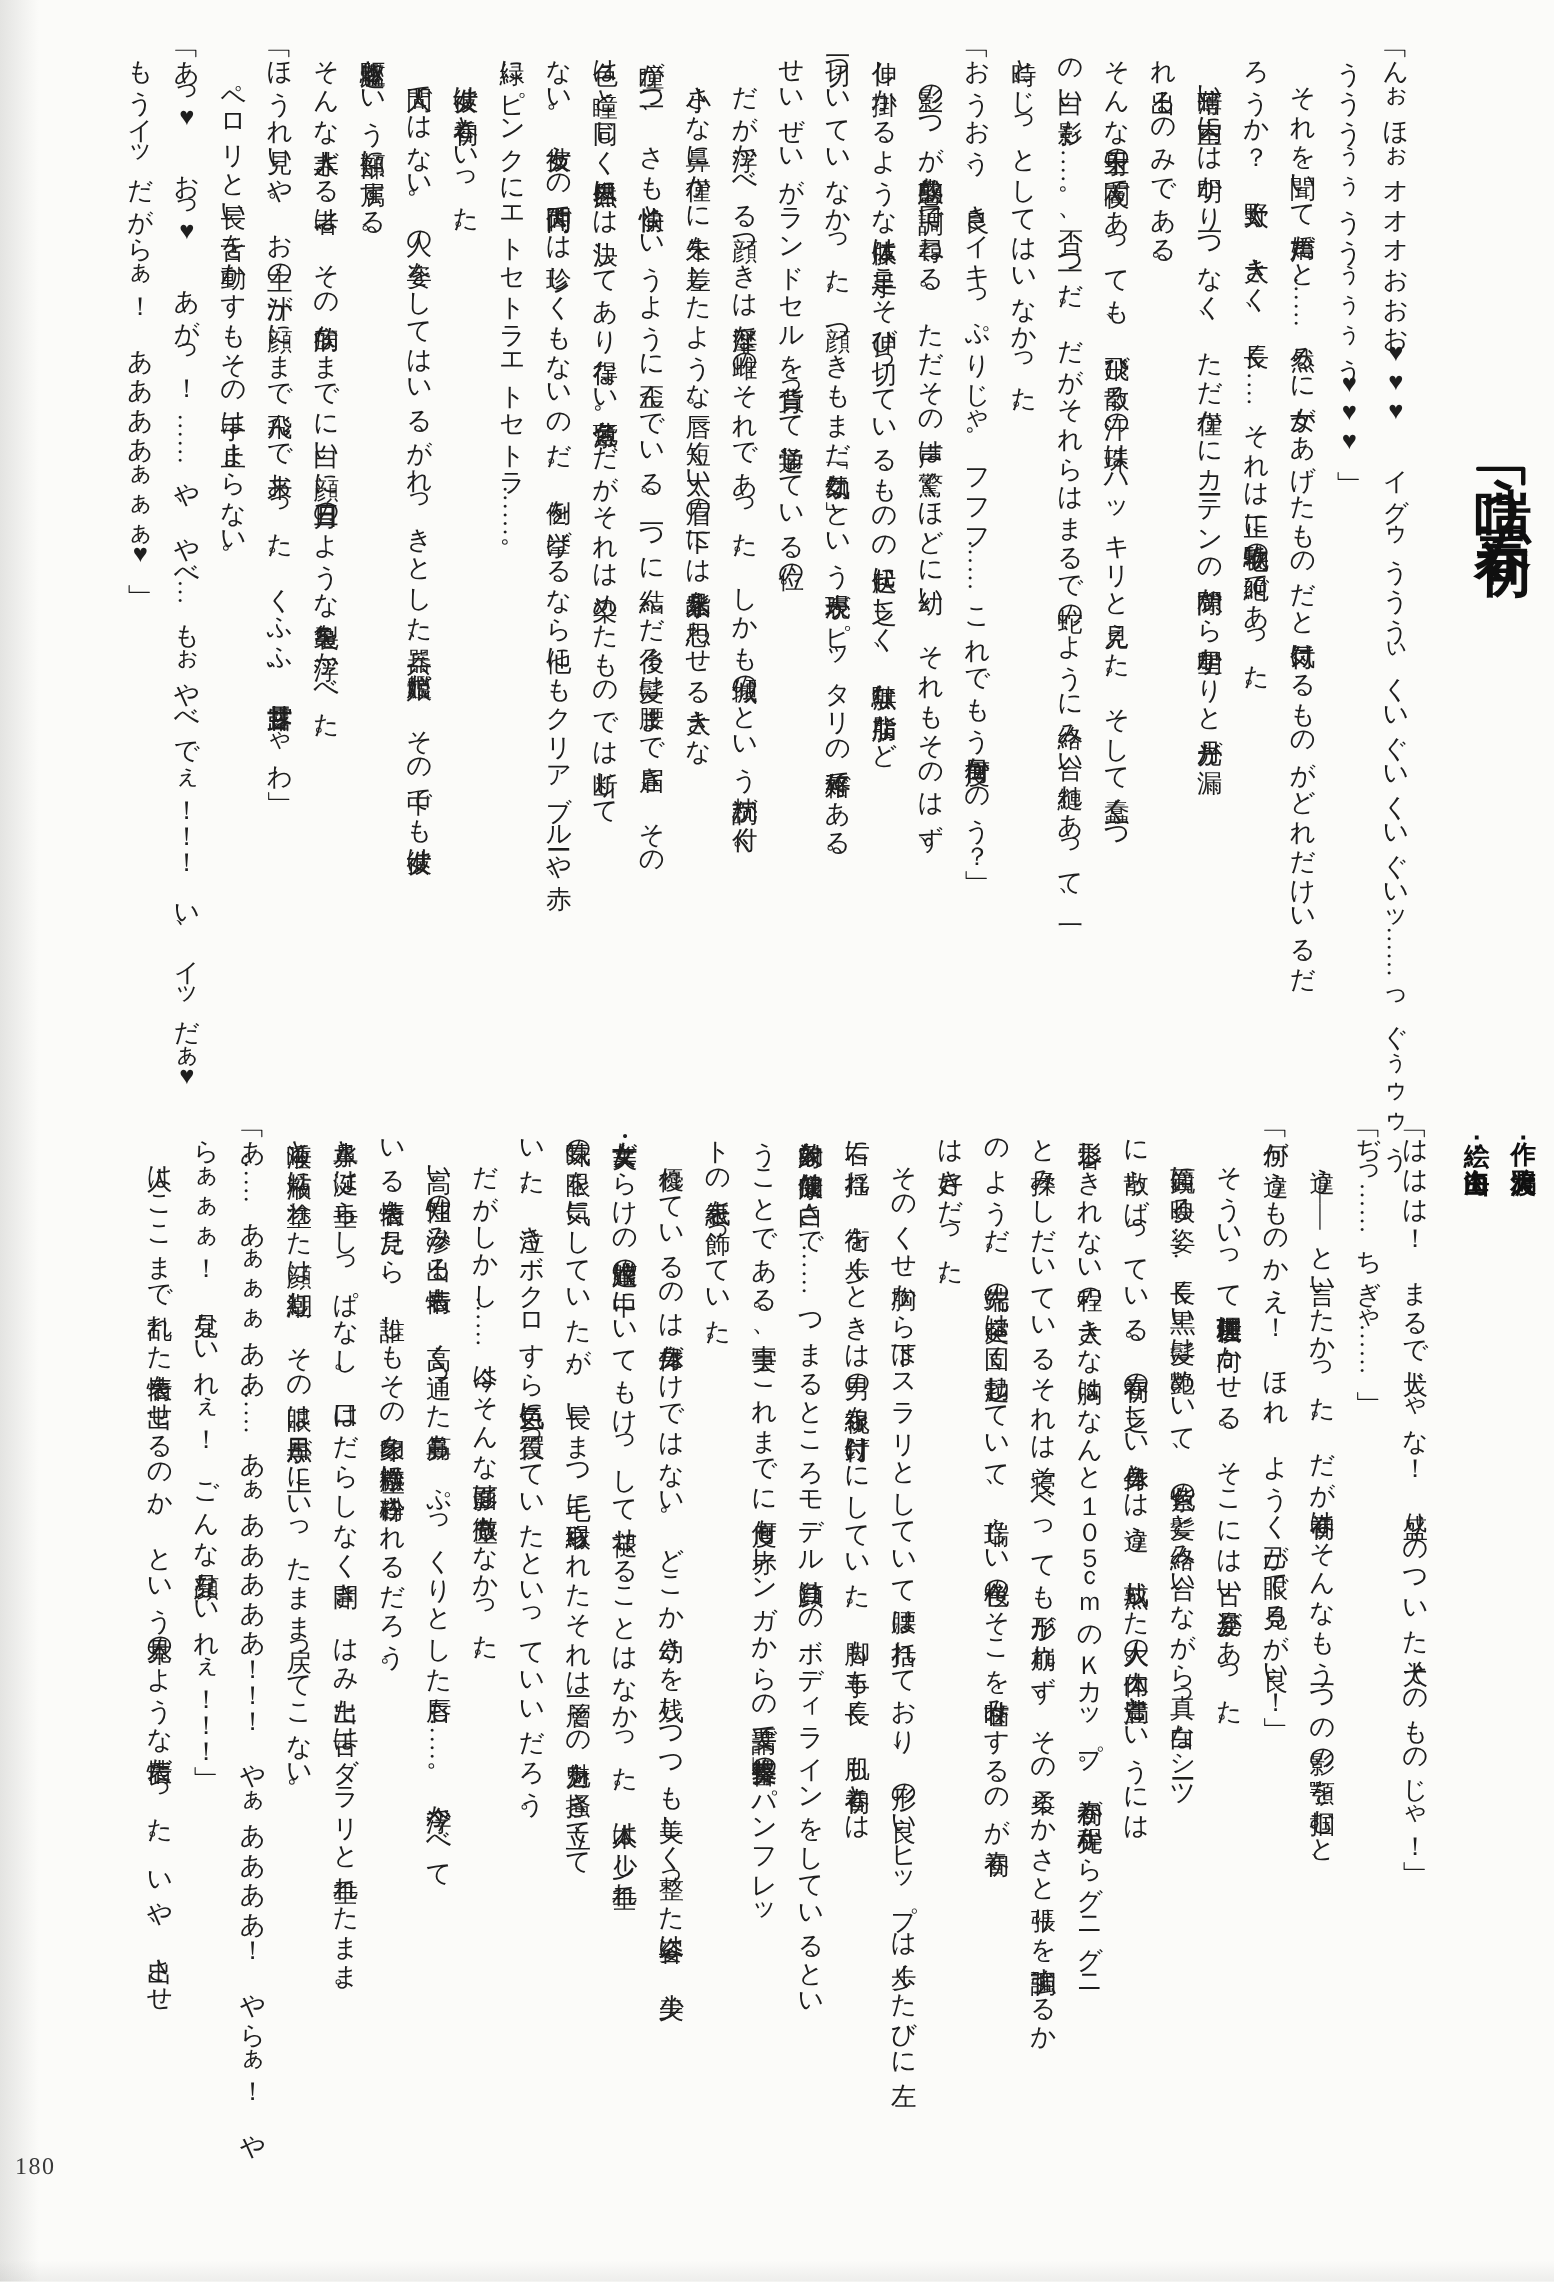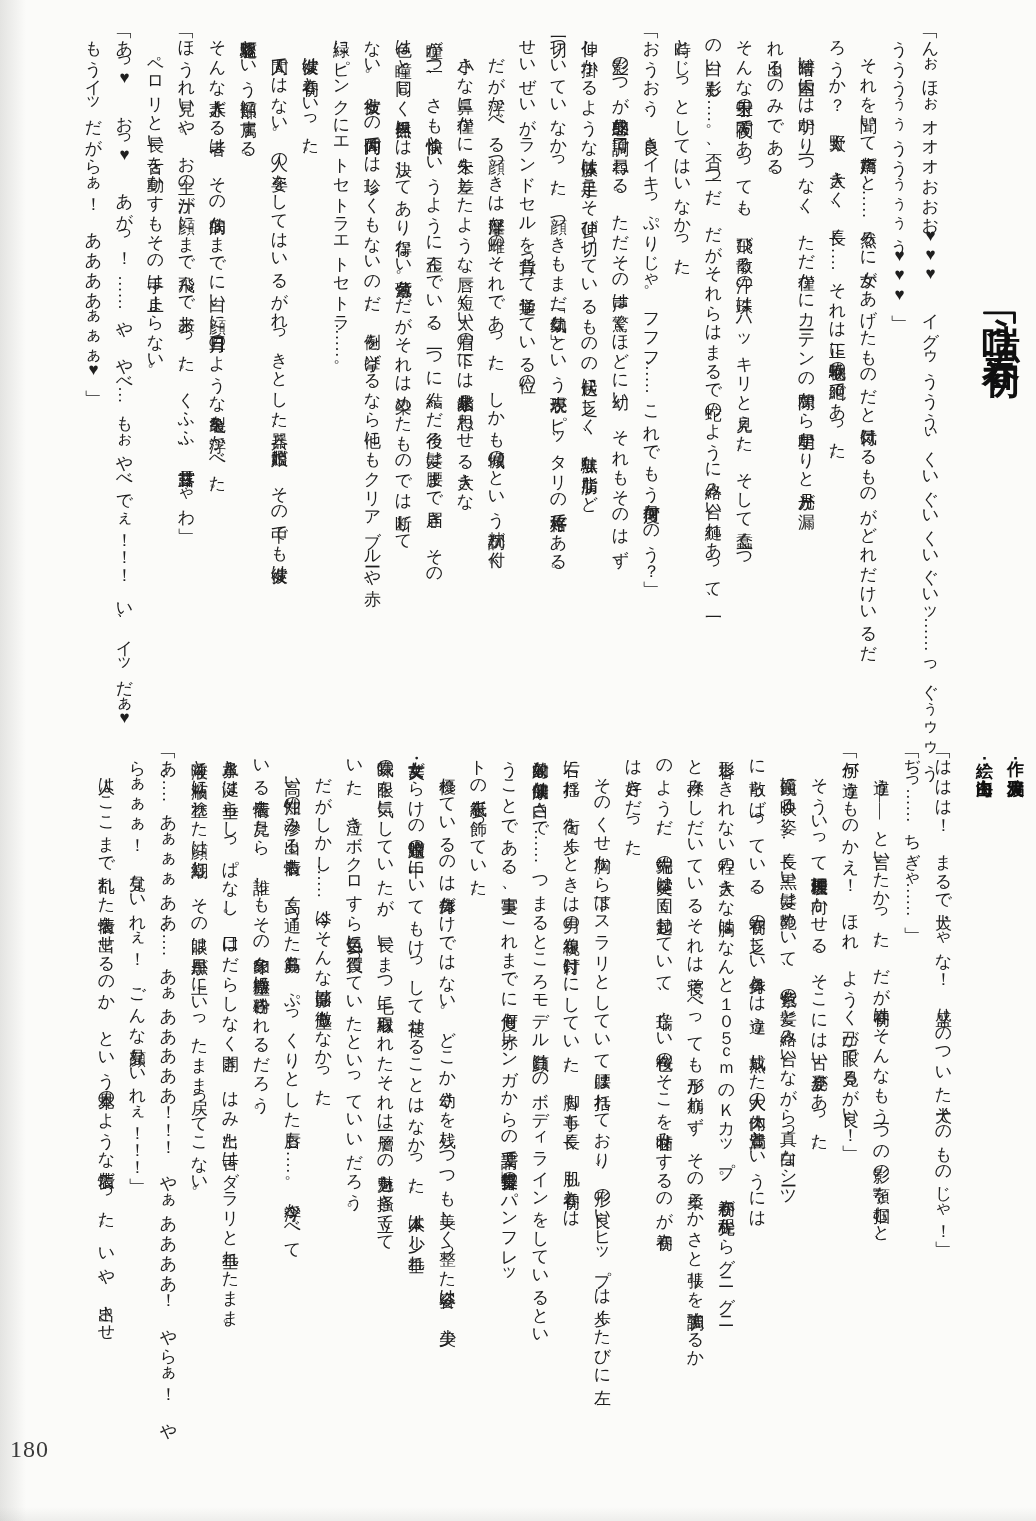--- a/index.html
+++ b/index.html
@@ -52,21 +52,21 @@
     font-family:"Liberation Sans","DejaVu Sans",sans-serif;
     font-weight:900;
     font-size:24px;
     line-height:41px;
     letter-spacing:1px;
     color:#101010;
   }
   .page-num{
     position:absolute;
     left:10px;top:1436px;
-    font-size:24px;
+    font-size:16px;
     letter-spacing:1px;
     color:#3a3a3a;
     font-family:"Liberation Serif","DejaVu Serif",serif;
   }
 </style>
 </head>
 <body>
 
 <div class="edge-shade"></div>
 <div class="bottom-shade"></div>

